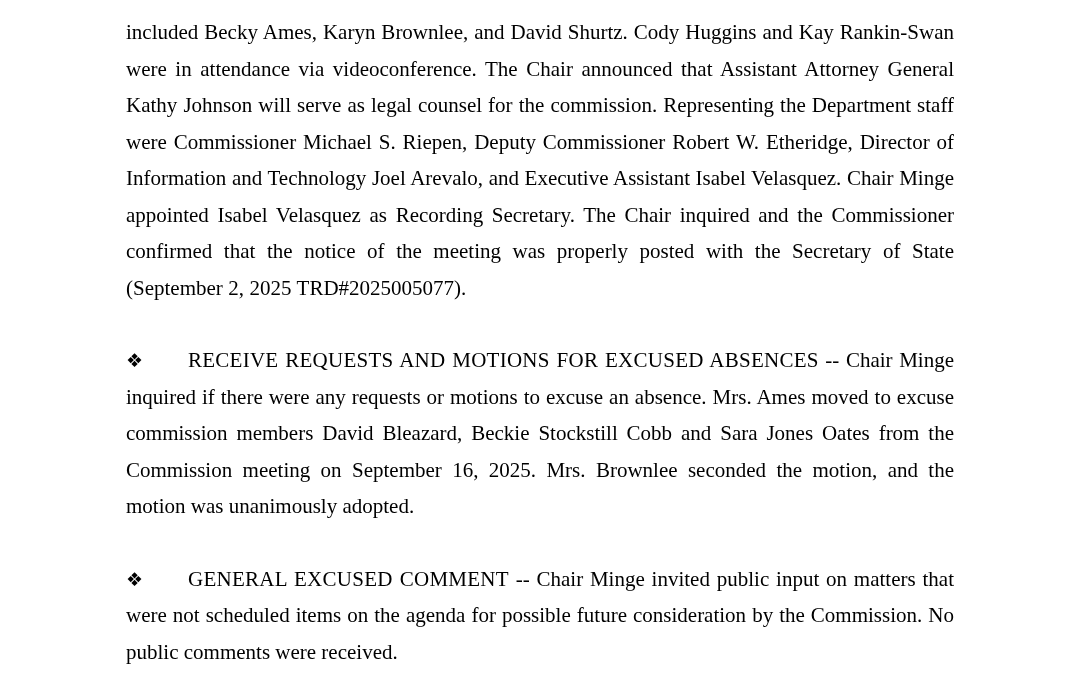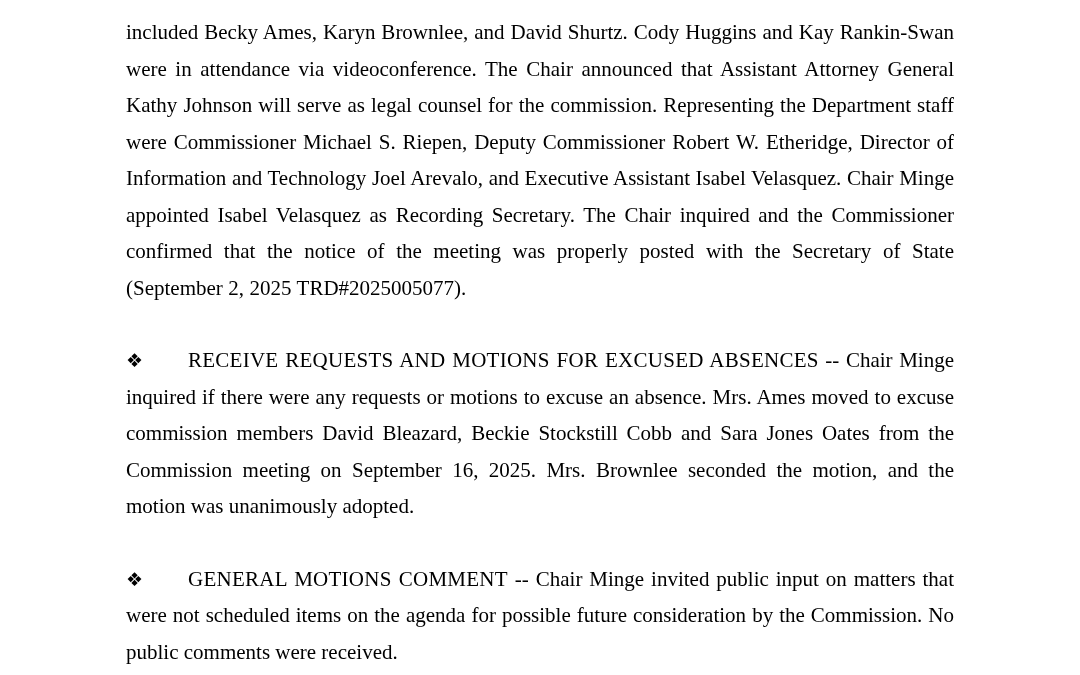--- a/index.html
+++ b/index.html
@@ -108,17 +108,17 @@
 
     <div class="agenda-item">
       <span class="bullet">❖</span>
       <span class="agenda-body"><span class="tab"></span><span class="heading">RECEIVE REQUESTS AND MOTIONS FOR EXCUSED ABSENCES</span><span class="dash"> -- </span><span>Chair Minge inquired if there were any requests or motions to excuse an absence. Mrs. Ames moved to excuse commission members David Bleazard, Beckie Stockstill Cobb and Sara Jones Oates from the Commission meeting on September 16, 2025.  Mrs. Brownlee seconded the motion, and the motion was unanimously adopted.</span></span>
     </div>
 
     <div class="block-gap"></div>
 
     <div class="agenda-item">
       <span class="bullet">❖</span>
-      <span class="agenda-body"><span class="tab"></span><span class="heading">GENERAL MOTIONS COMMENT</span><span class="dash"> -- </span><span>Chair Minge invited public input on matters that were not scheduled items on the agenda for possible future consideration by the Commission.  No public comments were received.</span></span>
+      <span class="agenda-body"><span class="tab"></span><span class="heading">GENERAL EXCUSED COMMENT</span><span class="dash"> -- </span><span>Chair Minge invited public input on matters that were not scheduled items on the agenda for possible future consideration by the Commission.  No public comments were received.</span></span>
     </div>
 
   </div>
 </div>
 
 </body></html>

